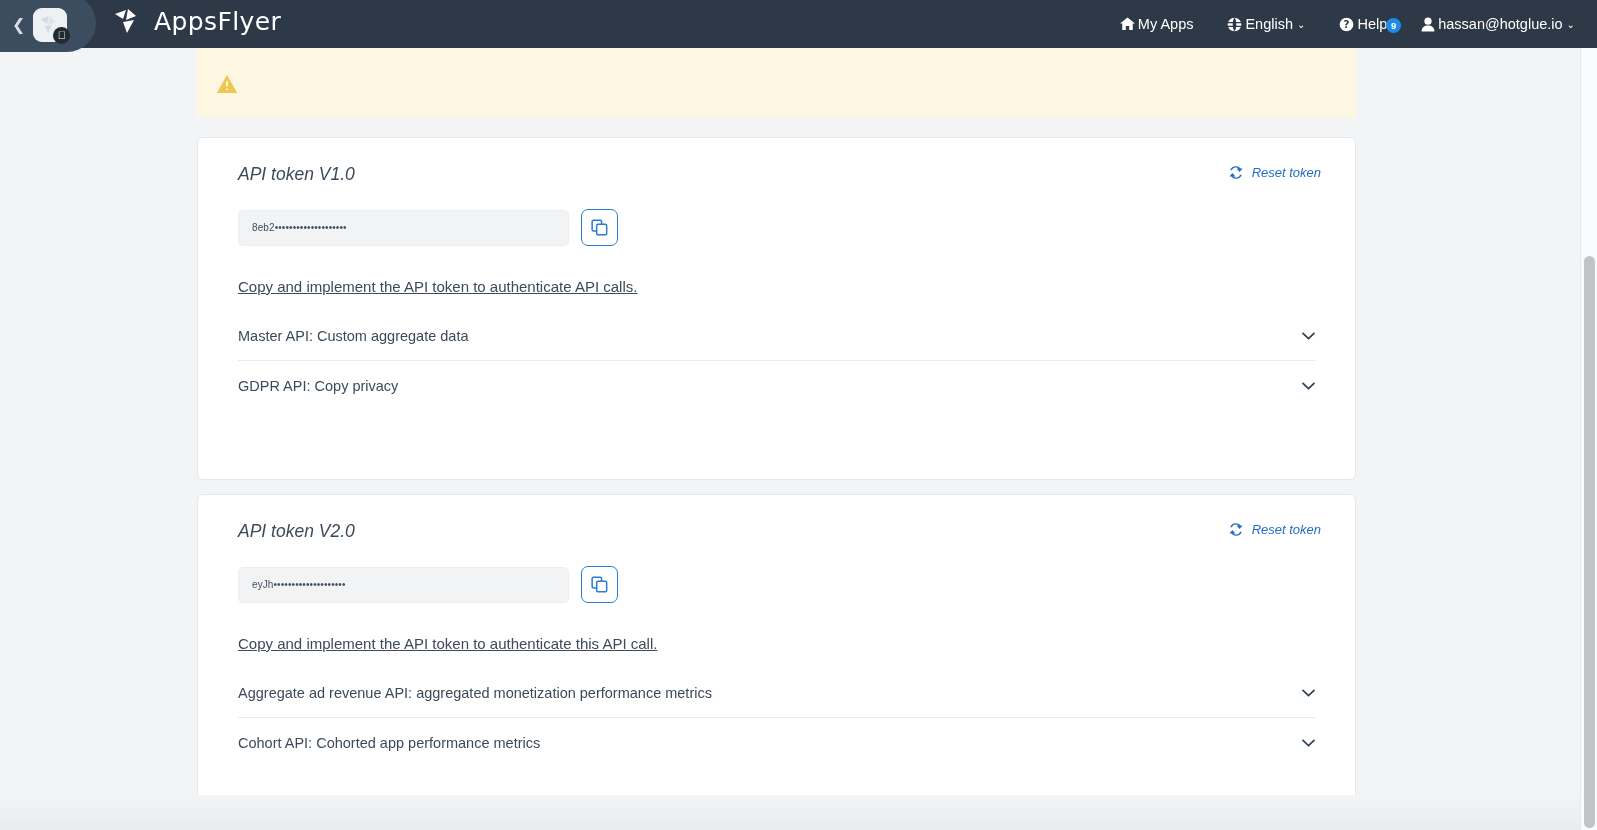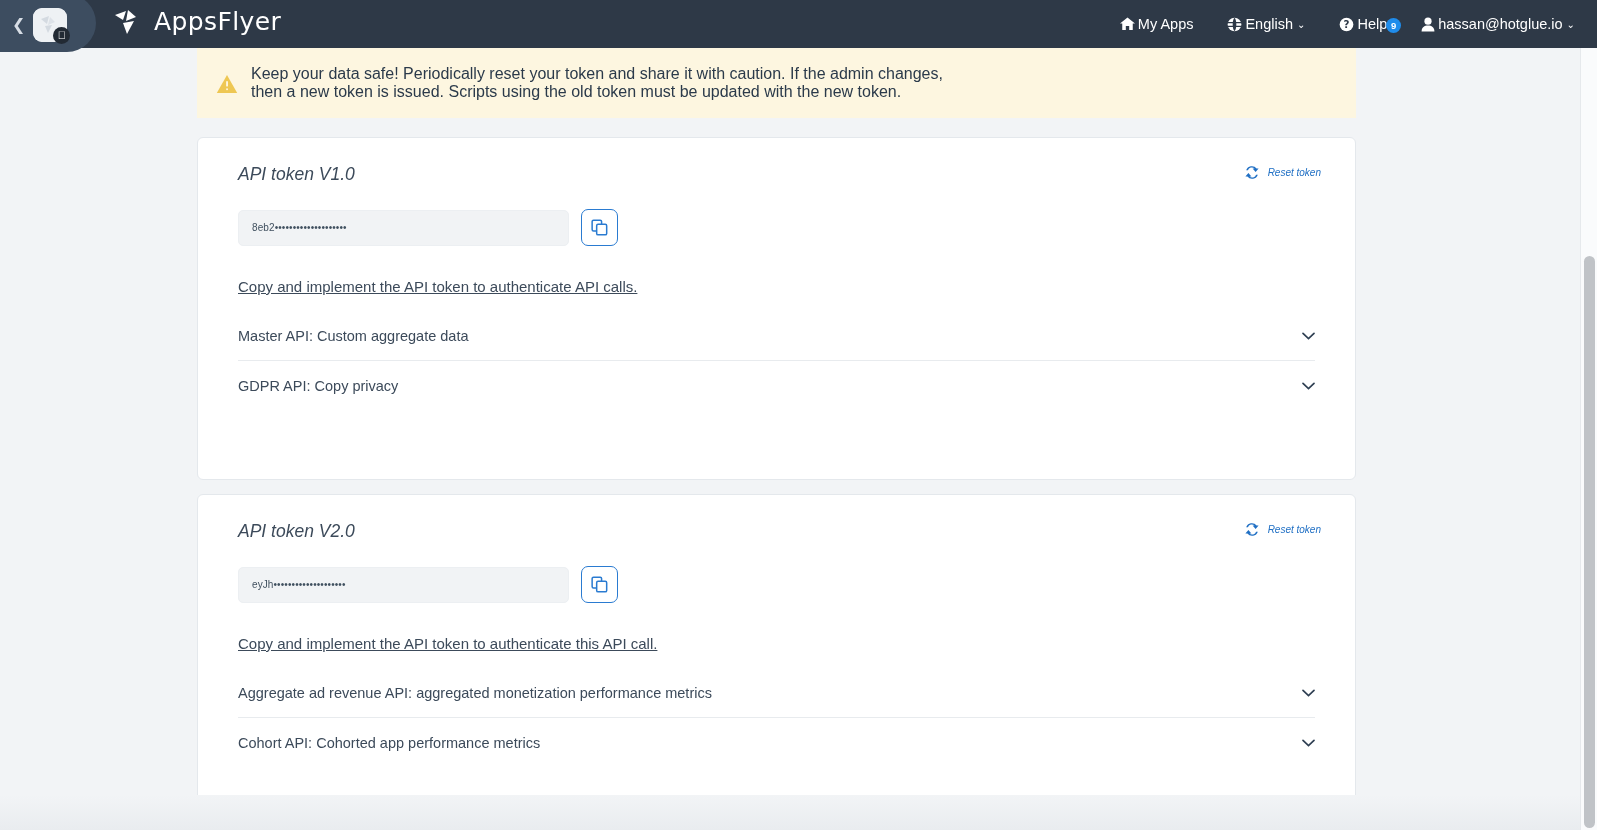--- a/index.html
+++ b/index.html
@@ -74,21 +74,21 @@
     color: #fff;
     font-size: 11px;
     line-height: 1;
   }
 
   .brand {
     position: absolute;
     left: 113px;
     top: 7px;
     display: flex;
-    align-items: flex-end;
+    align-items: flex-start;
     gap: 7px;
   }
   .brand-word {
     color: #ffffff;
     font-size: 25px;
     letter-spacing: .4px;
     font-family: "DejaVu Sans", sans-serif;
   }
 
   .nav-right {
@@ -182,21 +182,21 @@
     font-size: 17.5px;
     color: #3c4a5a;
     font-weight: normal;
   }
 
   .reset-link {
     display: flex;
     align-items: center;
     gap: 8px;
     color: #1f6fc4;
-    font-size: 10px;
+    font-size: 13px;
     cursor: pointer;
     margin-top: 1px;
   }
 
   .token-row {
     display: flex;
     align-items: center;
     gap: 12px;
     padding: 24px 0 0 40px;
   }
@@ -349,24 +349,20 @@
 </div>
 
 <div class="page">
 
   <div class="banner">
     <svg class="warn-tri" width="22" height="20" viewBox="0 0 22 20">
       <path d="M11 1 L21.2 19 L.8 19 Z" fill="#eec753"></path>
       <rect x="10.1" y="7" width="1.9" height="5.6" rx=".9" fill="#fdf6e0"></rect>
       <rect x="10.1" y="14.2" width="1.9" height="2" rx=".9" fill="#fdf6e0"></rect>
     </svg>
-    <div>
-      <div>Keep your data safe! Periodically reset your token and share it with caution. If the admin changes,</div>
-      <div>then a new token is issued. Scripts using the old token must be updated with the new token.</div>
-    </div>
   </div>
 
   <div class="card" id="card-v1">
     <div class="card-head">
       <h2 class="card-title">API token V1.0</h2>
       <div class="reset-link">
         <svg width="16" height="15" viewBox="0 0 16 15">
           <path d="M2.2 5.3 A5.9 5.9 0 0 1 12.6 3.6 L14.6 3.6 L11.6 7 L8.6 3.6 L10.6 3.6 A4.1 4.1 0 0 0 3.9 5.3 Z" fill="#1f6fc4"></path>
           <path d="M13.8 9.7 A5.9 5.9 0 0 1 3.4 11.4 L1.4 11.4 L4.4 8 L7.4 11.4 L5.4 11.4 A4.1 4.1 0 0 0 12.1 9.7 Z" fill="#1f6fc4"></path>
         </svg>

